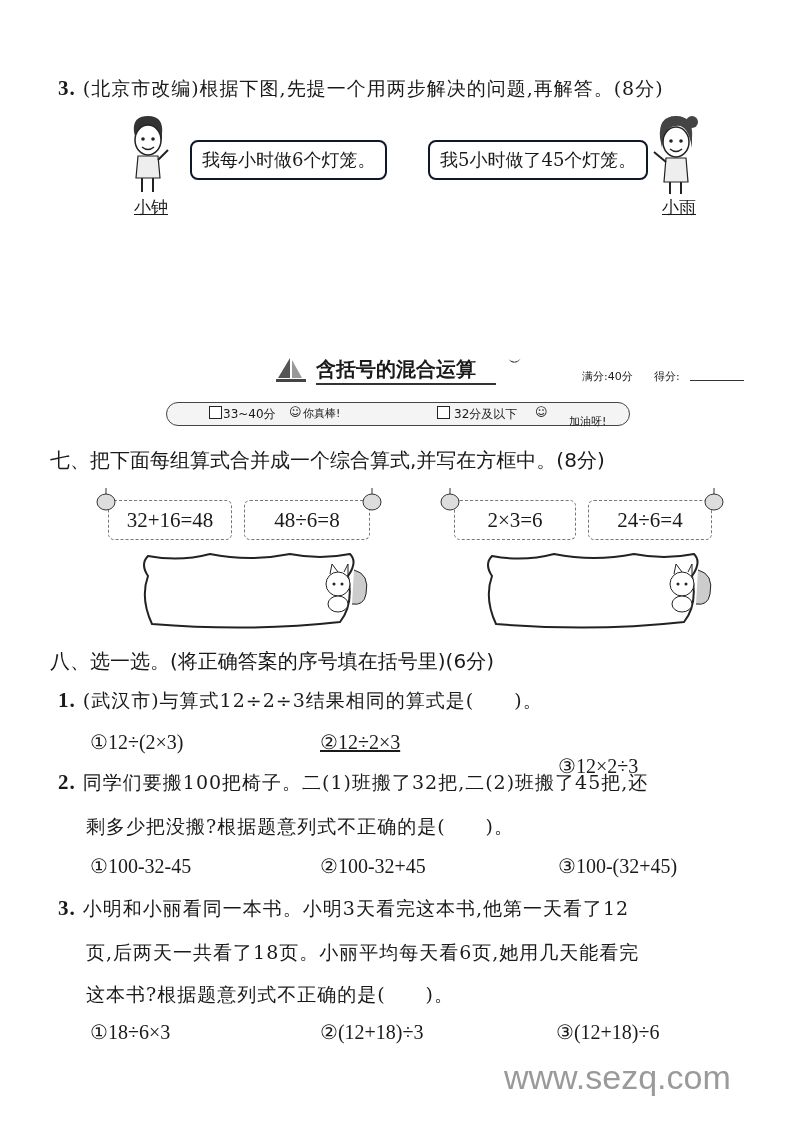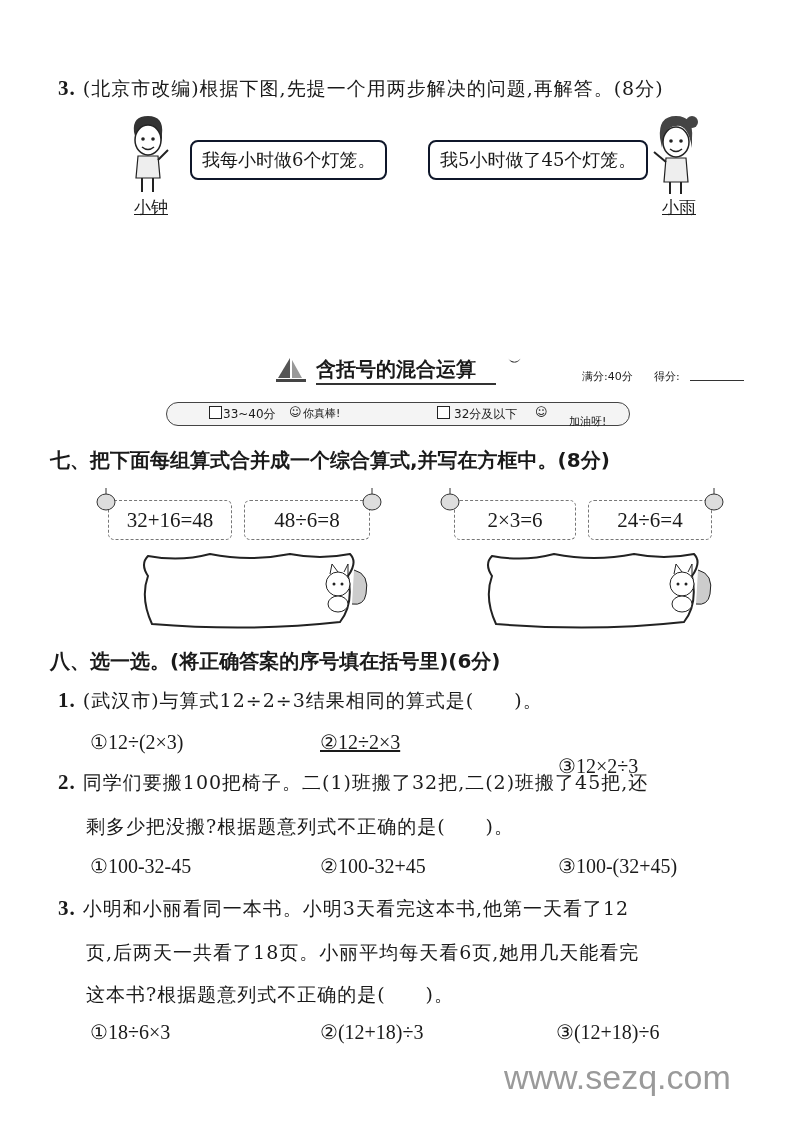--- a/index.html
+++ b/index.html
@@ -5,21 +5,21 @@
   html, body { margin: 0; padding: 0; background: #ffffff; }
   body { width: 800px; height: 1131px; position: relative; overflow: hidden;
          font-family: "DejaVu Serif", "Liberation Serif", serif; color: #1a1a1a; }
   .abs { position: absolute; }
   .q-text { font-size: 19px; letter-spacing: 1px; white-space: nowrap; }
   .bold-num { font-weight: bold; font-family: "Liberation Serif", serif; font-size: 21px; }
   .bubble { border: 2px solid #0f172a; border-radius: 8px; height: 36px; line-height: 36px;
             font-size: 18px; padding: 0 10px; background: #fff; white-space: nowrap; }
   .name { font-size: 17px; text-decoration: underline; }
   .sec-title { font-family: "DejaVu Sans", sans-serif; font-weight: bold; font-size: 20px; }
-  .heading { font-family: "DejaVu Sans", sans-serif; font-size: 20px; white-space: nowrap; font-weight: bold; }
+  .heading { font-family: "DejaVu Sans", sans-serif; font-size: 20px; white-space: nowrap; }
   .dash-box { border: 1.5px dashed #777; border-radius: 6px; height: 38px; line-height: 38px;
               font-size: 21px; text-align: center; font-family: "Liberation Serif", serif; background:#fff; }
   .opt { font-size: 20px; font-family: "Liberation Serif", serif; white-space: nowrap; }
   .score-band { border: 1.5px solid #444; border-radius: 14px; height: 22px; background: #f4f4f4;
                 font-family: "DejaVu Sans", sans-serif; font-size: 12px; }
   .watermark { font-family: "Liberation Sans", sans-serif; font-size: 34px; color: #9a9a9a; }
 </style>
 </head>
 <body>
 

